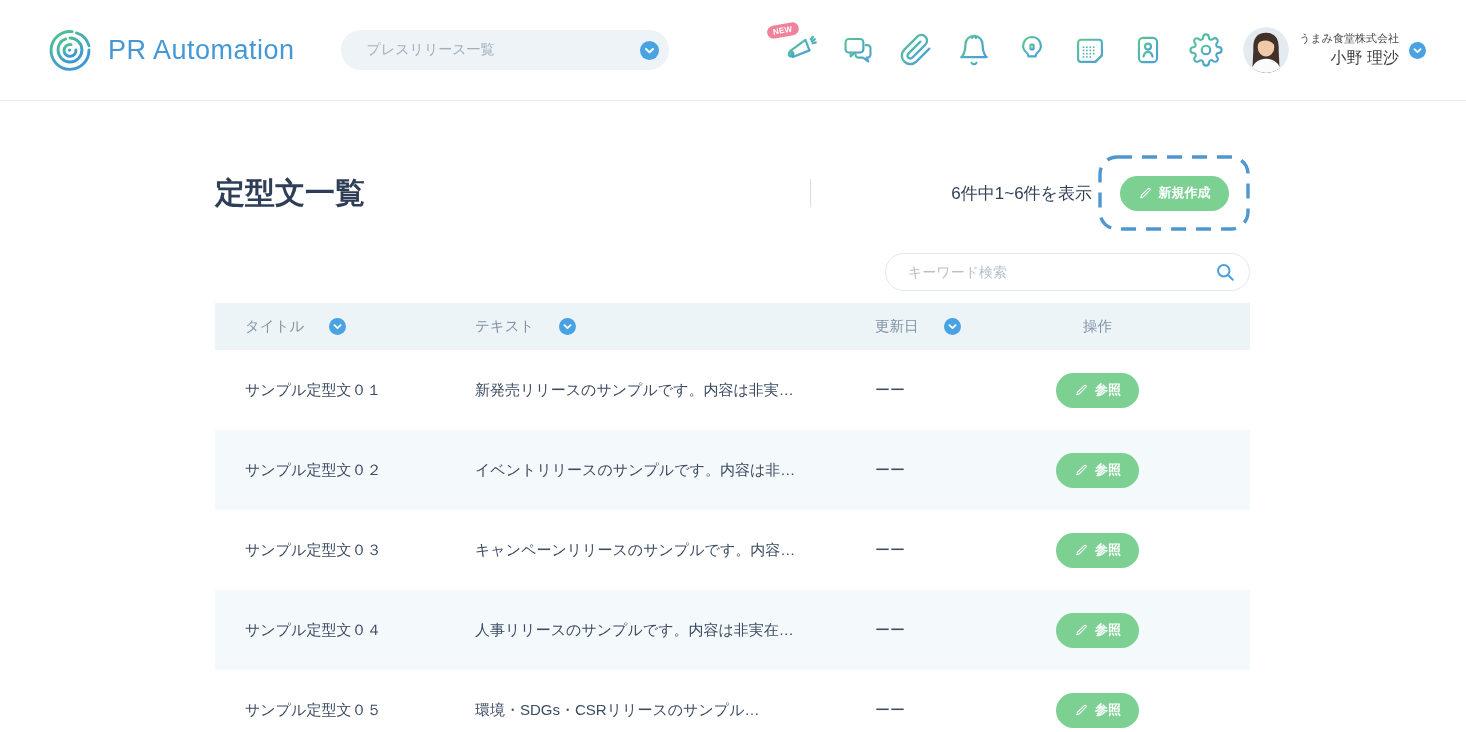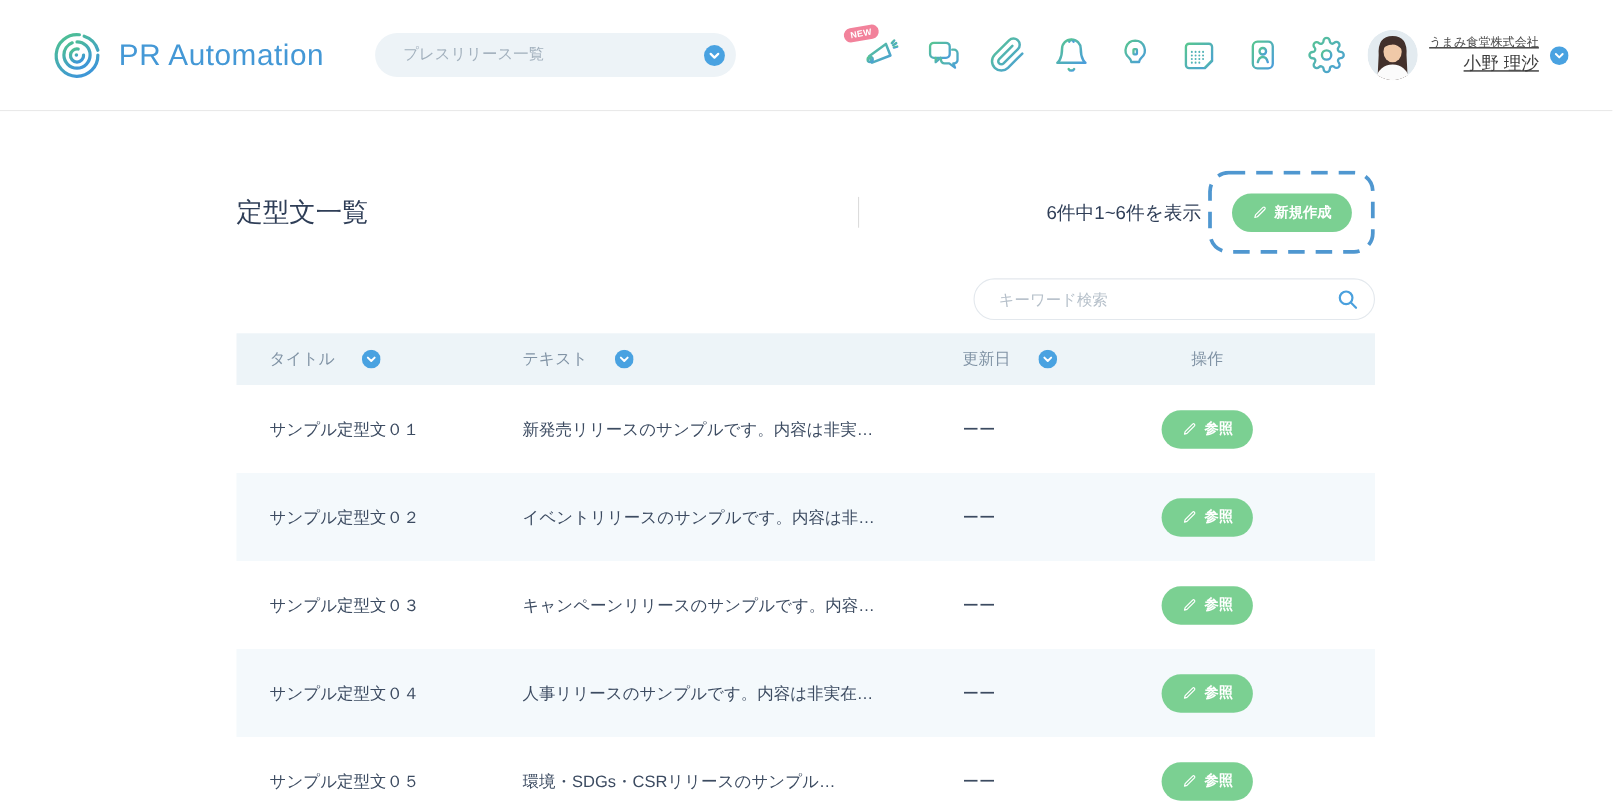--- a/index.html
+++ b/index.html
@@ -8,29 +8,29 @@
   
   .header{height:101px;display:flex;align-items:center;padding:0 40px 0 44px;border-bottom:1px solid #e9e9e9;background:#fff;}
   .logo{display:flex;align-items:center;gap:12px;}
   .logo-text{font-size:27px;color:#4498d6;letter-spacing:.5px;}
   .nav-select{margin-left:46px;width:328px;height:40px;background:#edf3f7;border-radius:20px;display:flex;align-items:center;padding:0 10px 0 26px;cursor:pointer;}
   .nav-select-label{font-size:14px;color:#a2b0bd;flex:1;}
   .header-icons{margin-left:auto;display:flex;align-items:center;gap:24px;}
   .hicon{position:relative;width:34px;height:34px;display:flex;align-items:center;justify-content:center;cursor:pointer;}
   .new-badge{position:absolute;top:-9px;left:-16px;background:#f2829b;color:#fff;font-size:8px;font-weight:bold;padding:2px 6px;border-radius:8px;transform:rotate(-10deg);letter-spacing:.3px;}
   .avatar{width:46px;height:46px;border-radius:50%;overflow:hidden;margin-left:20px;flex:none;cursor:pointer;}
-  .user-block{margin-left:10px;text-align:right;text-decoration:underline;}
+  .user-block{margin-left:10px;text-align:right;}
   .user-company{font-size:11px;color:#4a4a4a;}
   .user-name{font-size:16px;color:#3d3d3d;margin-top:2px;}
   .round-chevron{display:flex;flex:none;}
   .user-chevron{margin-left:10px;cursor:pointer;}
   
   .main{width:1035px;margin-left:215px;padding-top:54px;}
   .title-row{display:flex;align-items:center;}
-  .page-title{font-size:24px;font-weight:normal;color:#2f3e57;}
+  .page-title{font-size:30px;font-weight:bold;color:#2f3e57;}
   .vdivider{width:1px;height:28px;background:#dcdcdc;margin-left:445px;}
   .count-text{margin-left:auto;font-size:17px;color:#2f3e57;white-space:nowrap;}
   .highlight-box{position:relative;margin-left:6px;width:152px;height:76px;display:flex;align-items:center;justify-content:center;flex:none;}
   .dash-svg{position:absolute;left:0;top:0;}
   .btn-green{position:relative;display:flex;align-items:center;gap:7px;background:#7bd092;color:#fff;border:none;border-radius:18px;height:35px;padding:0 18px;font-size:13px;font-weight:bold;cursor:pointer;font-family:inherit;white-space:nowrap;justify-content:center;}
   .search-row{display:flex;justify-content:flex-end;margin-top:22px;}
   .search-pill{width:365px;height:38px;border:1px solid #e3e8ed;border-radius:19px;display:flex;align-items:center;padding:0 14px 0 22px;background:#fff;gap:24px;}
   .search-input{flex:1;border:none;outline:none;font-size:14px;color:#55606b;background:transparent;font-family:inherit;}
   .search-input::placeholder{color:#b6c0ca;}
   .search-btn{border:none;background:none;display:flex;cursor:pointer;padding:0;}

